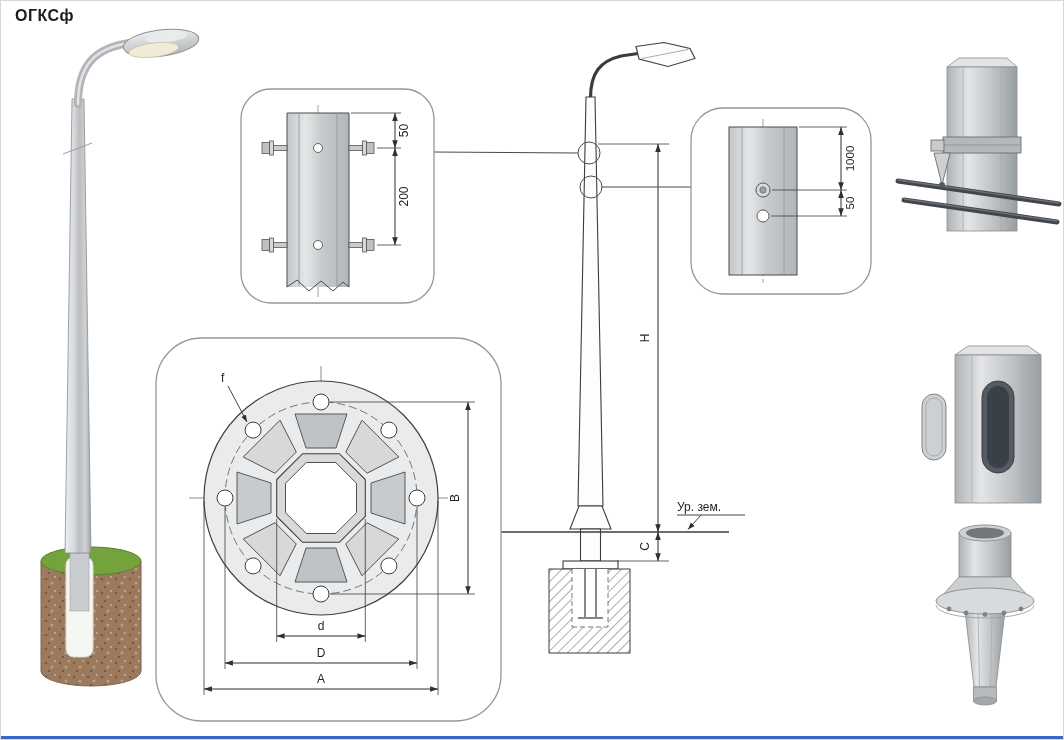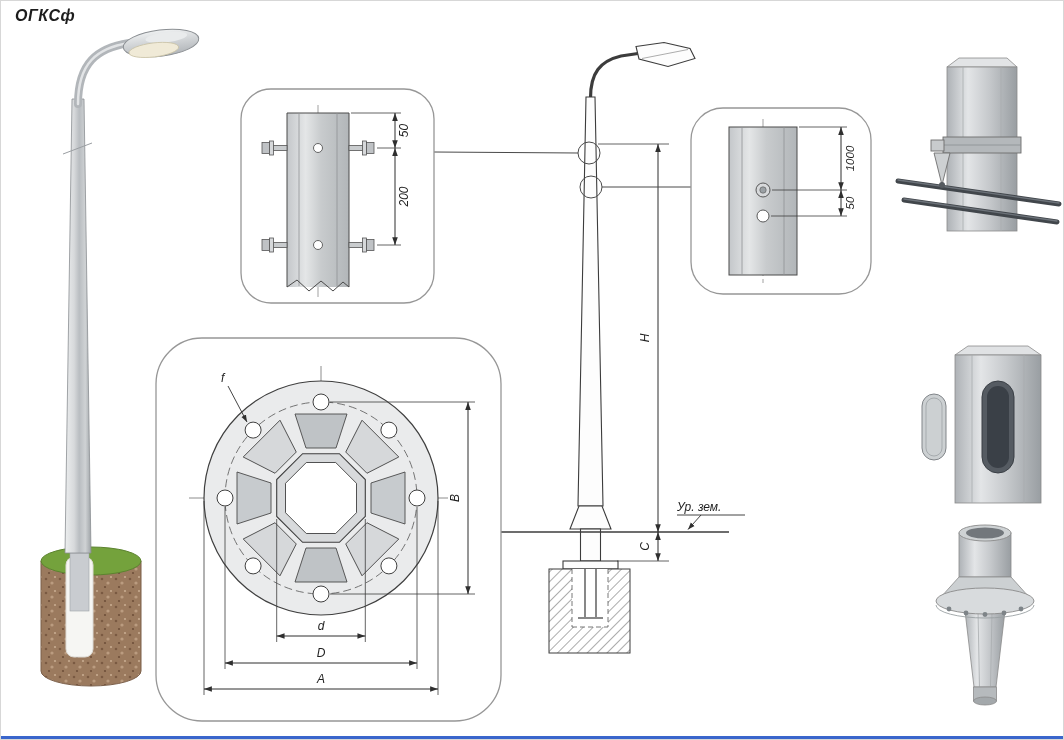--- a/index.html
+++ b/index.html
@@ -1,20 +1,19 @@
 <!DOCTYPE html>
 <html><head>
 <meta charset="utf-8">
 <style>
   html,body { margin:0; padding:0; background:#ffffff; }
   .page {
     position:relative; width:1064px; height:740px; background:#ffffff;
     border:1px solid #d7d7d7; box-sizing:border-box; overflow:hidden;
     font-family:"Liberation Sans", sans-serif;
-    font-style:italic;
   }
   .drawing-title {
     position:absolute; left:14px; top:6px; font-size:16px; font-weight:bold;
     color:#1c1c1c; letter-spacing:0.5px;
   }
   .bottom-accent {
     position:absolute; left:0; bottom:0; width:100%; height:3px; background:#3a66cc;
   }
   svg text {
     font-family:"Liberation Sans", sans-serif; fill:#1f1f1f;

